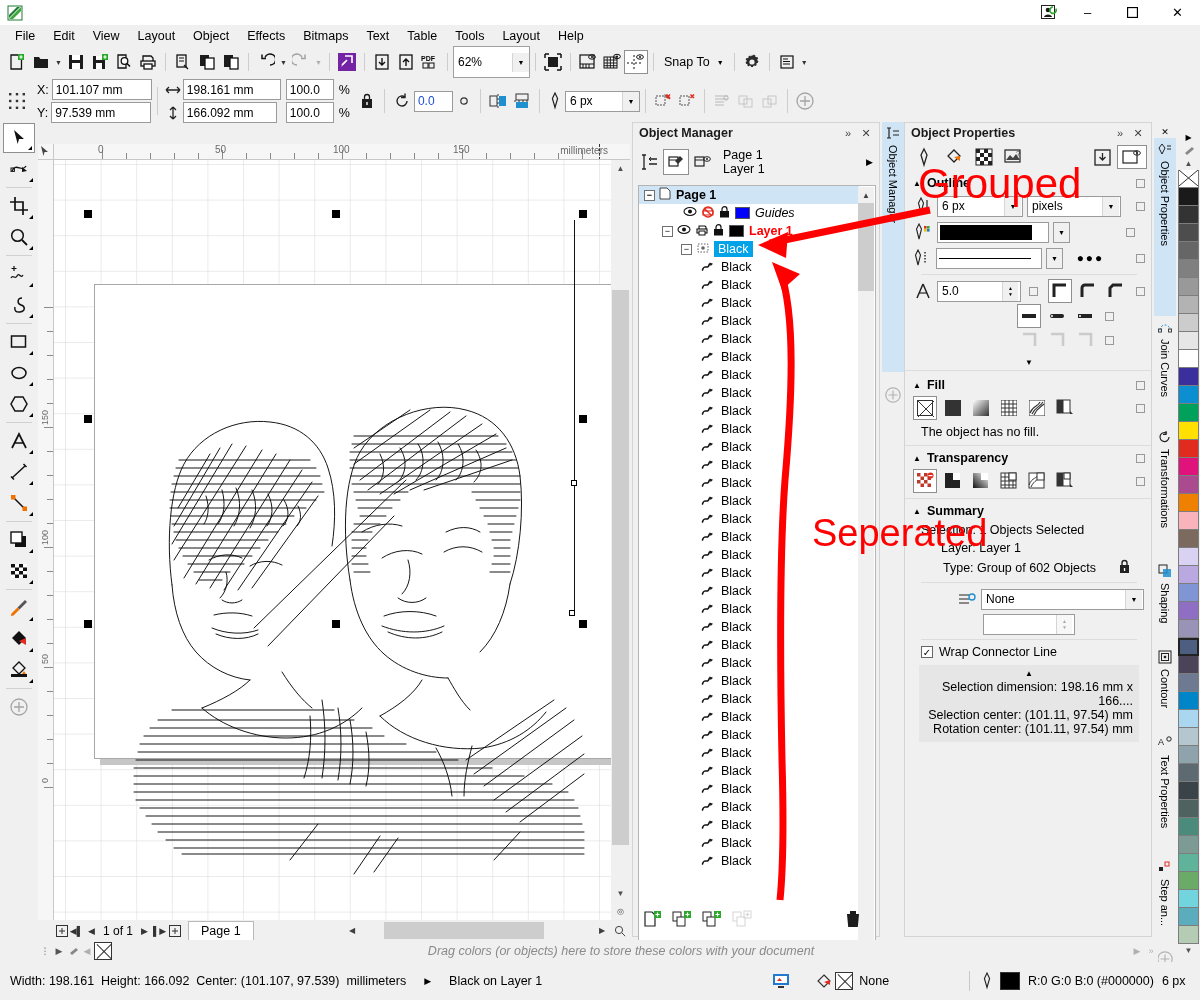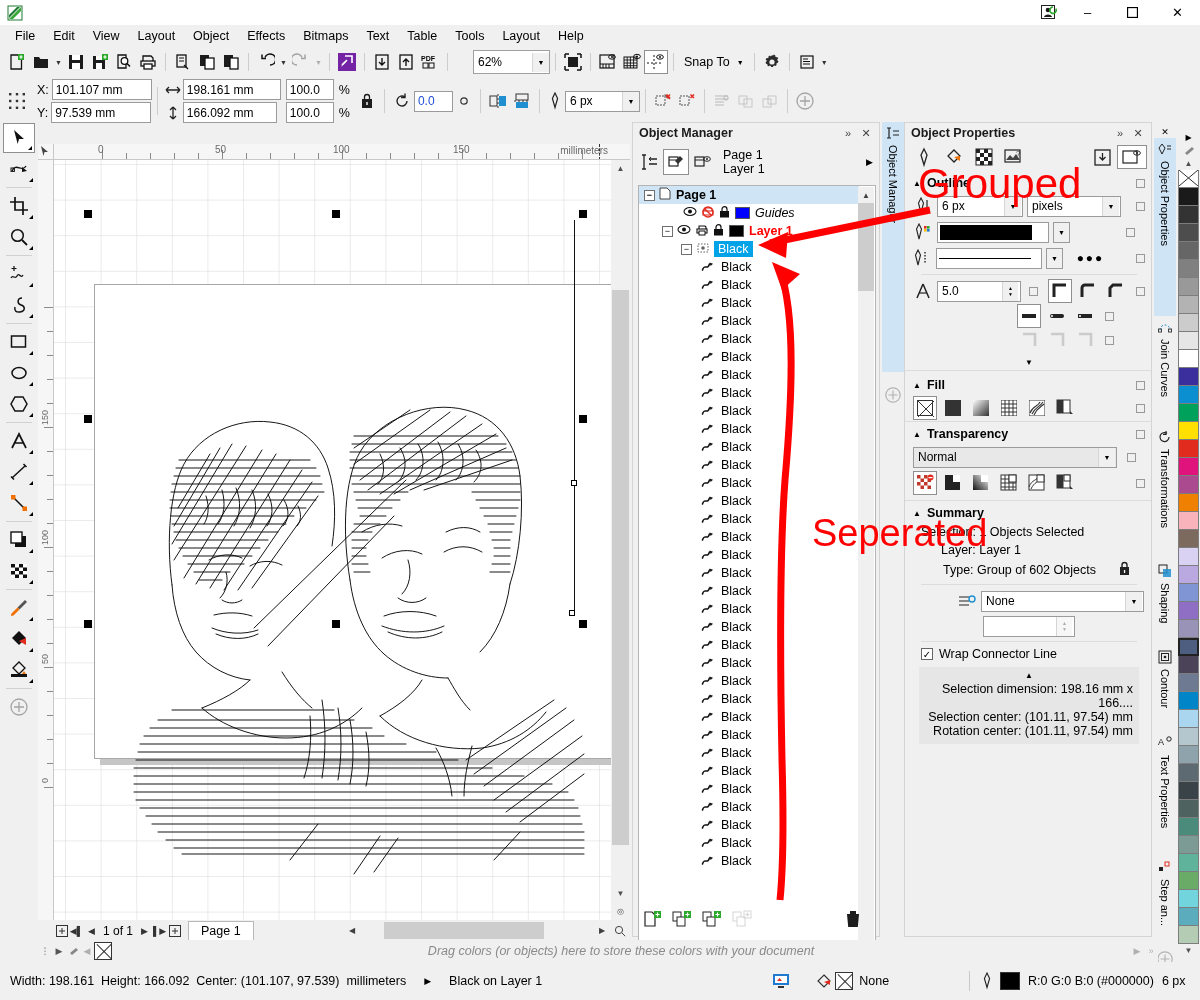--- a/index.html
+++ b/index.html
@@ -27,22 +27,22 @@
   
   .toolbar1 { position:absolute; left:0; top:48px; width:1200px; height:28px;
     background:#f0f0f0; display:flex; align-items:center; padding-left:5px; }
   .toolbar2 { position:absolute; left:0; top:86px; width:1200px; height:30px;
     background:#f0f0f0; display:flex; align-items:center; padding-left:5px; }
   .tbar-sep { width:1px; height:18px; background:#cdcdcd; margin:0 5px; }
   .tbtn { width:24px; height:24px; display:flex; align-items:center; justify-content:center;
     border:1px solid transparent; }
   .caret { width:11px; height:22px; display:flex; align-items:center; justify-content:center;
     font-size:7px; color:#333; }
-  .zoombox { display:flex; align-items:center; height:24px; border:1px solid #a0a0a0; background:#fff;
-    margin-left:20px; }
+  .zoombox { display:flex; align-items:center; height:32px; border:1px solid #a0a0a0; background:#fff;
+    margin-left:0; }
   .zoombox input { border:0; outline:0; width:58px; height:19px; padding-left:4px; font-size:12px;
     font-family:"Liberation Sans", sans-serif; background:#fff; }
   .dropbtn { width:17px; height:19px; border-left:1px solid #d5d5d5; background:#f0f0f0;
     display:flex; align-items:center; justify-content:center; font-size:7px; }
   .snapto { display:flex; align-items:center; height:22px; padding:0 5px; font-size:12.5px; }
 
   
   .pfield { height:21px; border:1px solid #9b9b9b; background:#fff; font-size:12px;
     padding:0 3px; display:flex; align-items:center; font-family:"Liberation Sans", sans-serif;
     color:#000;}
@@ -1626,36 +1626,30 @@
         </div>
         <div class="op-swatchbtn">
           <svg width="18" height="18" viewBox="0 0 18 18">
               <rect x="1" y="1" width="13" height="13" fill="#fff" stroke="#333"></rect>
               <rect x="1" y="1" width="6.5" height="13" fill="#333"></rect>
               <path d="M14 12l3 3h-3z" fill="#333"></path>
             </svg>
         </div>
         <span class="op-chk" style="margin-left:auto"></span>
       </div>
+      <div class="op-note">The object has no fill.</div>
     </div>
 
     <div style="height:1px;background:#dcdcdc"></div>
 
     <div class="op-section">
       <div class="op-sechead">
         <span class="tri">▲</span>
         <span>Transparency</span>
         <span class="op-chk"></span>
-      </div>
-      <div class="op-row">
-        <div class="op-combo" style="width:204px;background:#e8e8e8">
-          <input readonly="" style="width: 184px; background: transparent;" value="Normal">
-          <div class="dd">▼</div>
-        </div>
-        <span class="op-chk" style="margin-left:6px"></span>
       </div>
       <div class="op-row">
         <div class="op-swatchbtn on">
           <svg width="18" height="18" viewBox="0 0 18 18">
               <rect x="1" y="1" width="14" height="14" fill="#fff"></rect>
               <g fill="#c0392b">
                 <rect x="1" y="1" width="3.5" height="3.5"></rect>
                 <rect x="8" y="1" width="3.5" height="3.5"></rect>
                 <rect x="4.5" y="4.5" width="3.5" height="3.5"></rect>
                 <rect x="11.5" y="4.5" width="3.5" height="3.5"></rect>

